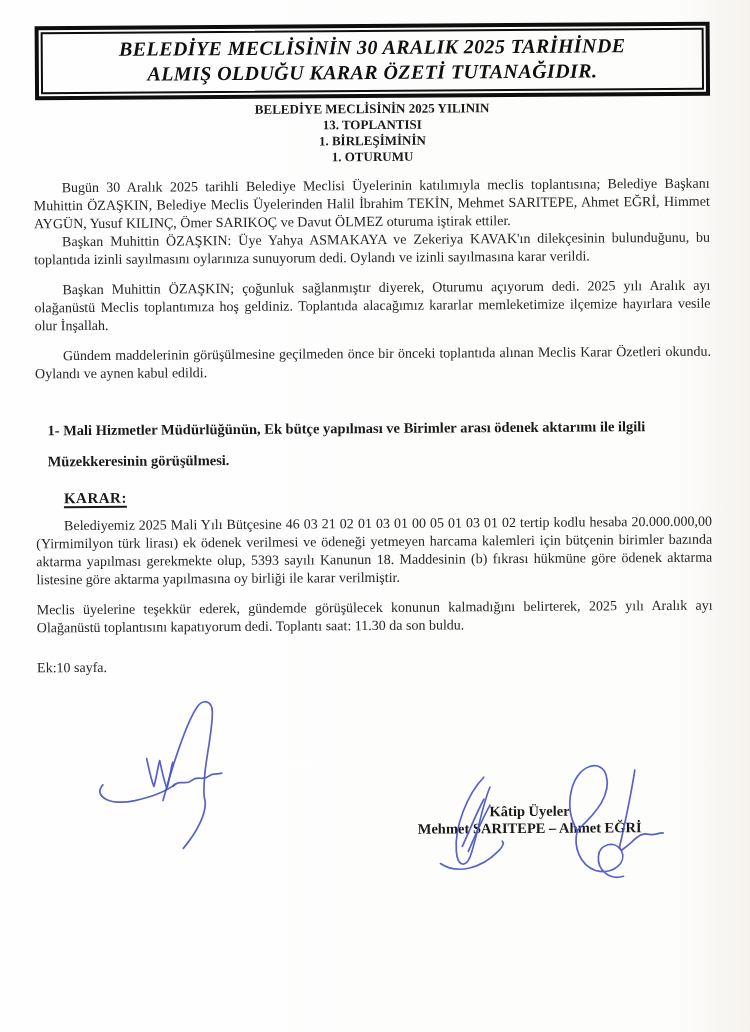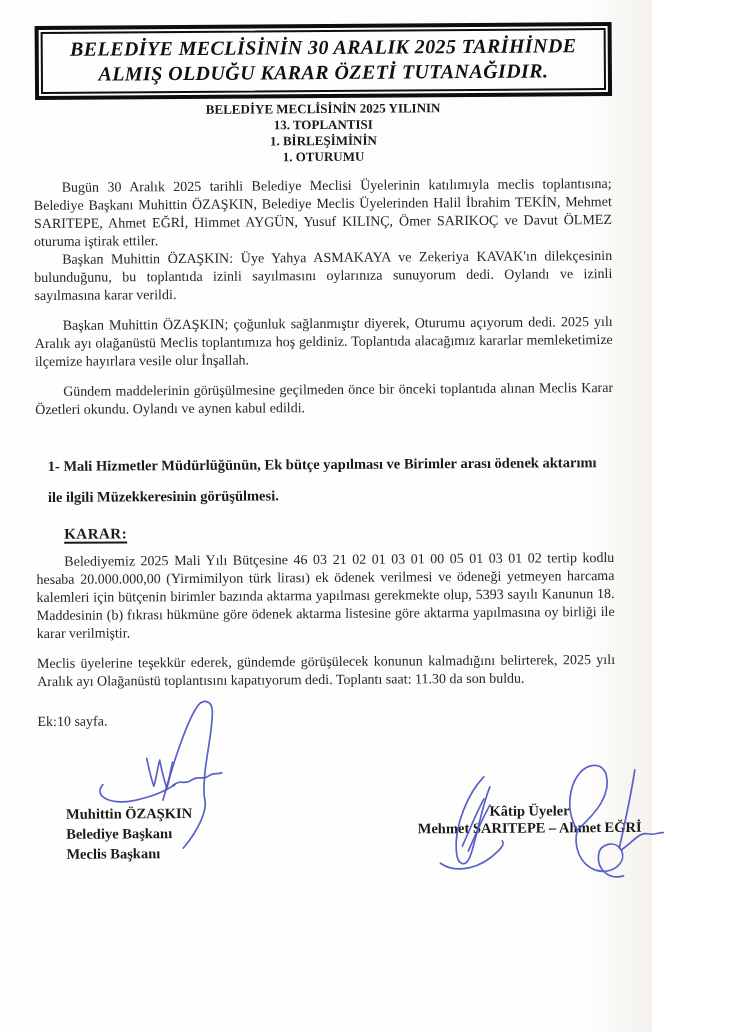--- a/index.html
+++ b/index.html
@@ -8,21 +8,21 @@
   }
   body {
     width: 750px;
     height: 1032px;
     overflow: hidden;
     background: #ffffff;
     font-family: "Liberation Serif", serif;
   }
   .page {
     position: relative;
-    width: 652px;
+    width: 750px;
     height: 1032px;
     background: linear-gradient(90deg, #fefefe 0%, #fdfdfc 90%, #f5f2ee 100%);
     color: #262626;
   }
   .content {
     position: absolute;
     inset: 0;
     transform: rotate(-0.4deg);
     transform-origin: 50% 50%;
   }
@@ -187,25 +187,20 @@
         <path d="M 8 92 C 24 103, 48 98, 66 80 C 70 76, 72 72, 70 70"></path>
       </svg>
 
       <svg class="sig-svg" style="left:533px; top:70px;" width="130" height="125" viewBox="0 0 130 125">
         <path d="M 42 72 C 28 48, 36 14, 55 8 C 72 3, 78 24, 66 45 C 58 58, 48 66, 42 72"></path>
         <path d="M 42 72 C 38 88, 44 106, 60 112 C 78 117, 92 104, 86 92 C 80 82, 64 85, 63 98 C 62 112, 74 122, 88 118"></path>
         <path d="M 86 92 C 98 84, 104 74, 112 76 C 120 78, 124 74, 128 75"></path>
         <path d="M 100 12 C 96 38, 90 64, 84 90"></path>
       </svg>
 
-      <div class="chairman-block">
-        <div>Muhittin ÖZAŞKIN</div>
-        <div>Belediye Başkanı</div>
-        <div>Meclis Başkanı</div>
-      </div>
 
       <div class="clerks-block">
         <div>Kâtip Üyeler</div>
         <div>Mehmet SARITEPE – Ahmet EĞRİ</div>
       </div>
 
     </div>
 
   </div>
 </div>

